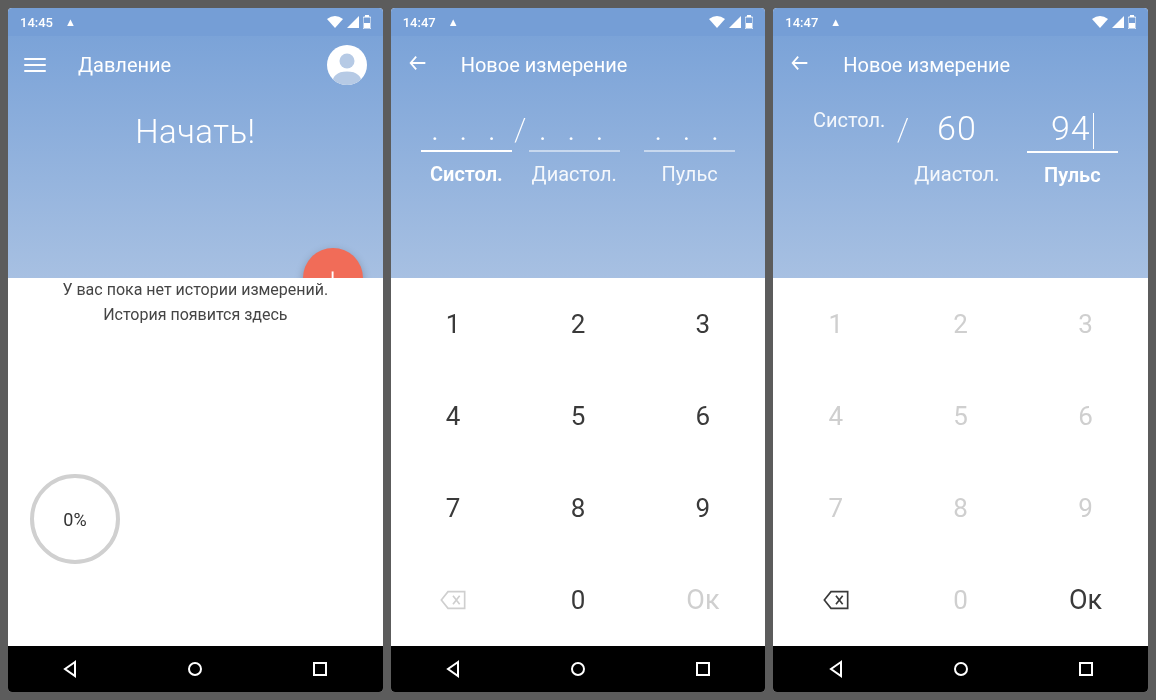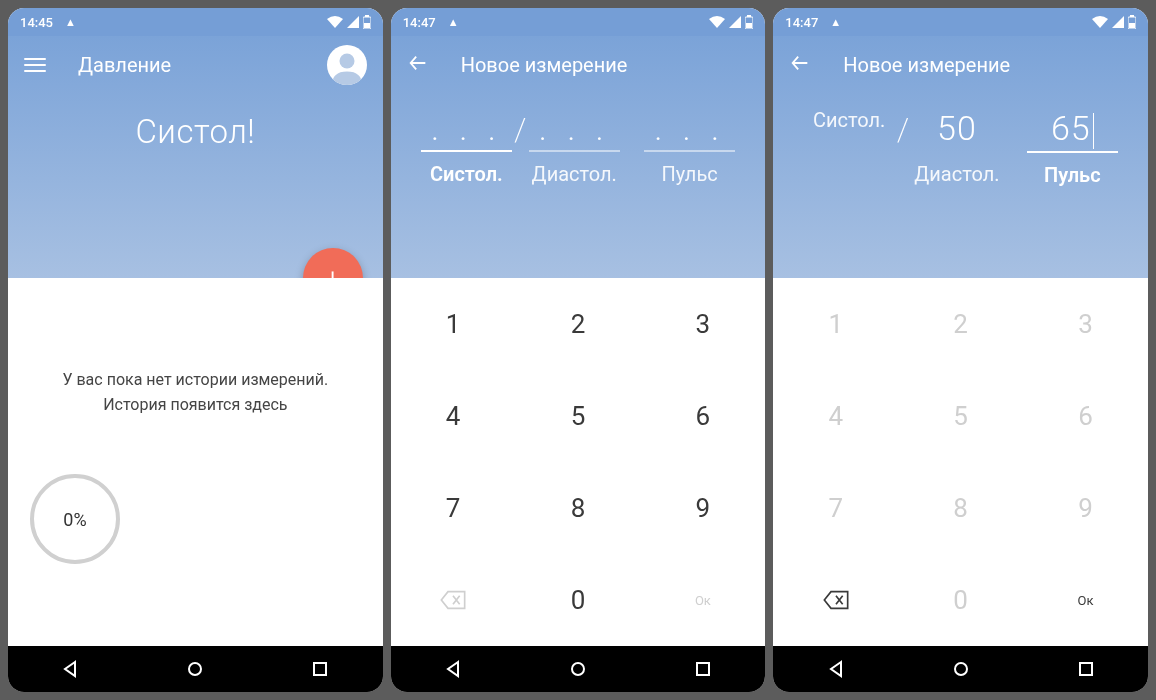--- a/index.html
+++ b/index.html
@@ -8,21 +8,21 @@
     font-family: -apple-system, "Segoe UI", Roboto, sans-serif;
     display: flex;
     gap: 8px;
     padding: 8px;
     width: 1156px;
     height: 700px;
   }
   .phone {
     flex: 1;
     background: #fff;
-    border-radius: 16px;
+    border-radius: 4px;
     overflow: hidden;
     display: flex;
     flex-direction: column;
     position: relative;
   }
   .statusbar {
     height: 28px;
     background: #759ed6;
     color: #fff;
     display: flex;
@@ -99,21 +99,20 @@
     position: relative;
     display: flex;
     flex-direction: column;
   }
 
   .empty-msg {
     text-align: center;
     color: #454545;
     font-size: 16px;
     line-height: 1.55;
-    margin-top: 90px;
     padding: 0 48px;
   }
 
   .progress-ring {
     position: absolute;
     left: 22px;
     bottom: 82px;
     width: 90px; height: 90px;
     border: 4px solid #d0d0d0;
     border-radius: 50%;
@@ -163,21 +162,21 @@
     grid-template-rows: repeat(4, 1fr);
   }
   .key {
     display: flex; align-items: center; justify-content: center;
     font-size: 26px;
     color: #3a3a3a;
     cursor: pointer;
     font-weight: 400;
   }
   .key.inactive { color: #cfcfcf; cursor: default; }
-  .key.label { font-size: 13px; }
+  .key.label { font-size: 27px; }
   .key .backspace {
     width: 28px; height: 20px;
   }
 
   .navbar {
     height: 46px;
     background: #000;
     display: flex;
     align-items: center;
     justify-content: space-around;
@@ -217,21 +216,21 @@
           <div></div>
         </div>
       <div class="title">Давление</div>
       <div class="avatar">
         <svg width="36" height="36" viewBox="0 0 24 24">
             <circle cx="12" cy="8" r="5"></circle>
             <path d="M2 24 Q2 15 12 15 Q22 15 22 24 Z"></path>
           </svg>
       </div>
     </div>
-    <div class="headline">Систол!</div>
+    <div class="headline">Начать!</div>
     <div class="fab">
         <span>+</span>
       </div>
   </div>
   <div class="content">
     <div class="empty-msg">У вас пока нет истории измерений. История появится здесь</div>
     <div class="progress-ring">
         <span>0%</span>
       </div>
   </div>
@@ -365,25 +364,25 @@
           </svg>
       </div>
       <div class="title">Новое измерение</div>
     </div>
     <div class="fields">
       <div class="field filled">
         <div class="lbl">Систол.</div>
       </div>
       <div class="slash">/</div>
       <div class="field filled">
-        <div class="val">50</div>
+        <div class="val">60</div>
         <div class="lbl">Диастол.</div>
       </div>
       <div class="field filled active">
-        <div class="val"><span>65</span><span class="cursor-line"></span></div>
+        <div class="val"><span>94</span><span class="cursor-line"></span></div>
         <div class="lbl">Пульс</div>
       </div>
     </div>
   </div>
   <div class="content">
     <div class="keypad">
       <div class="key inactive">1</div>
       <div class="key inactive">2</div>
       <div class="key inactive">3</div>
       <div class="key inactive">4</div>

